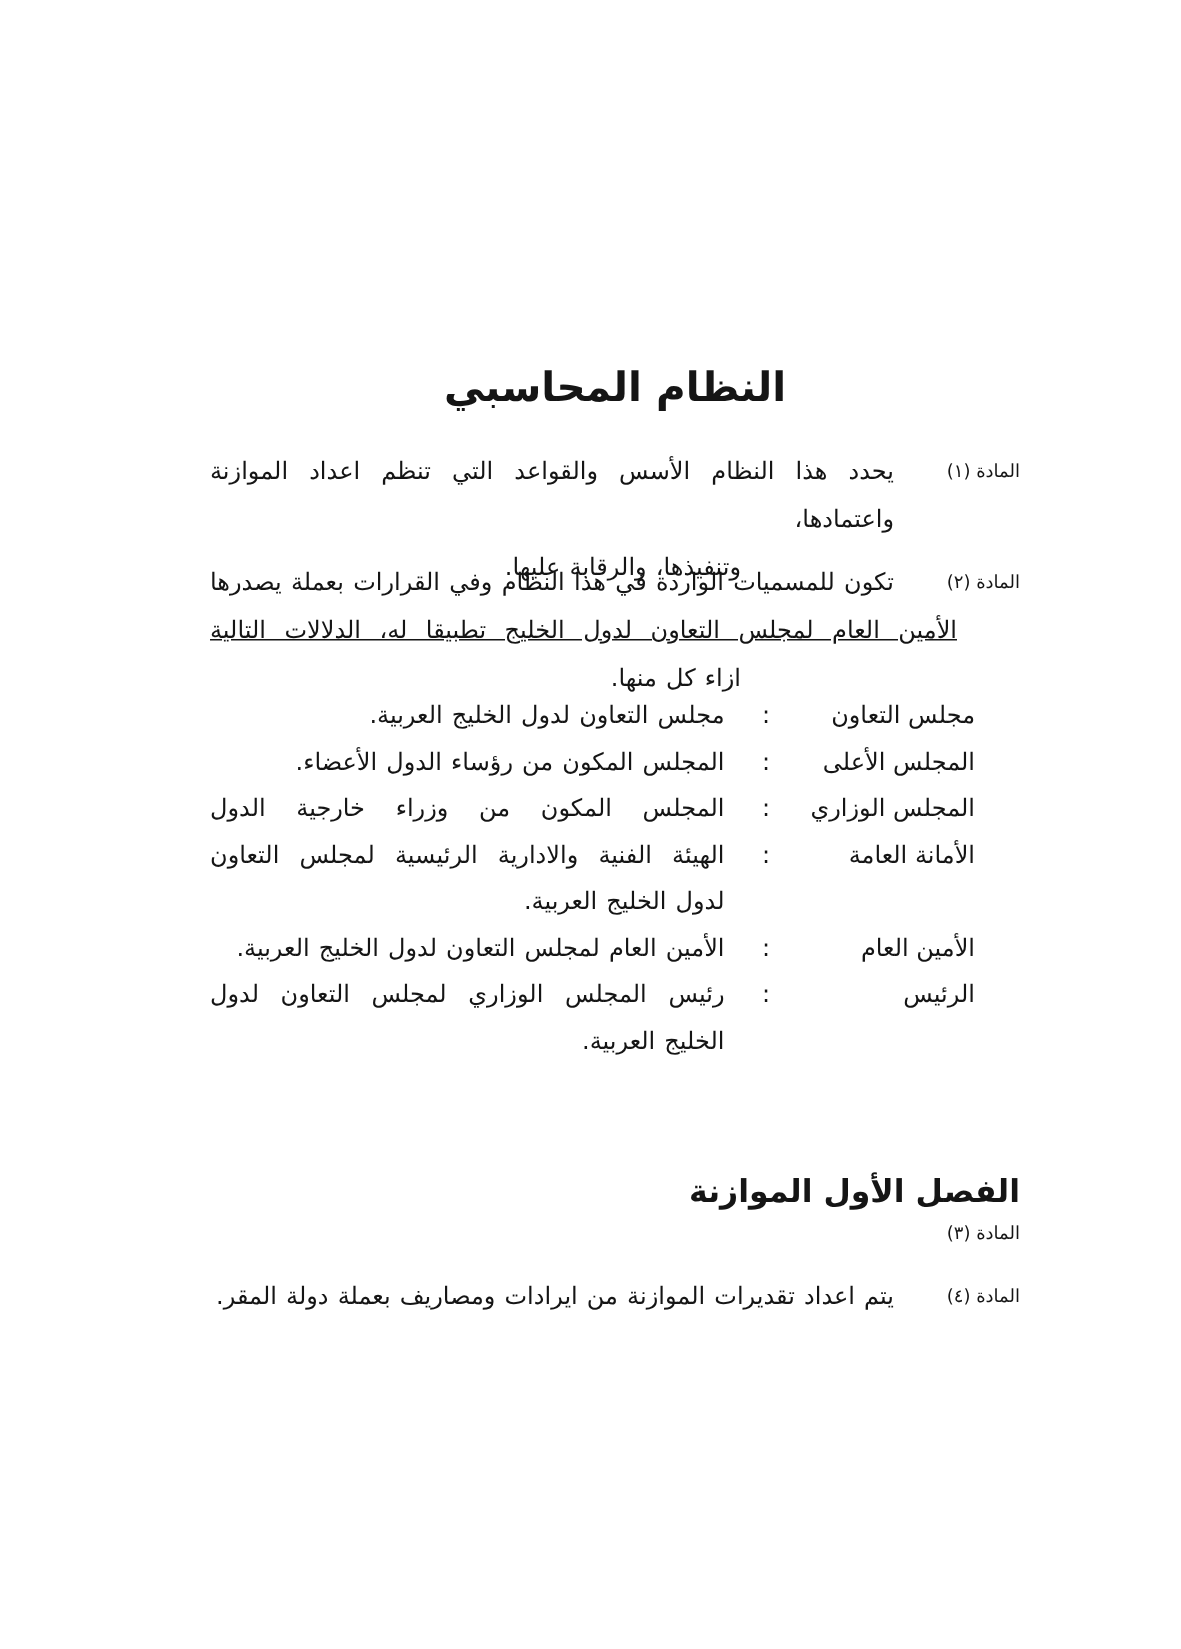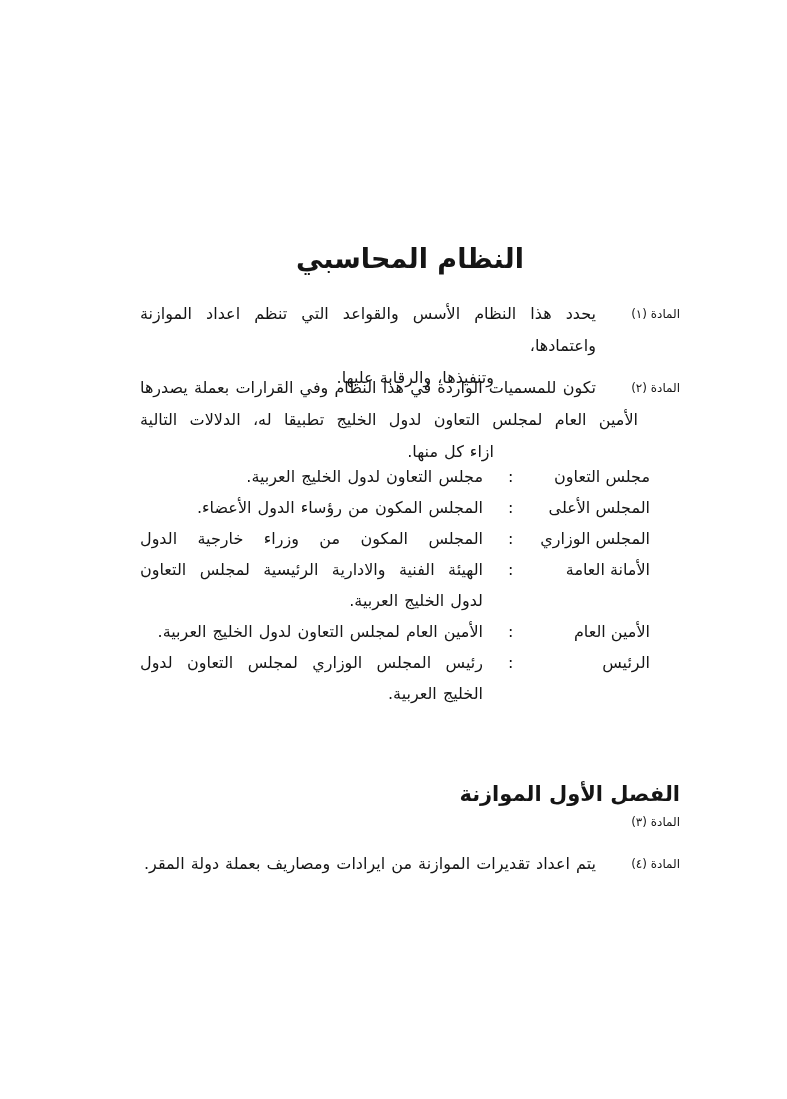--- a/index.html
+++ b/index.html
@@ -10,21 +10,21 @@
   .sec{position:absolute;left:140px;width:540px;direction:rtl;}
   .doc-title{top:222px;font-size:27px;font-weight:bold;text-align:center;line-height:38px;}
   .line{font-size:16px;line-height:32px;text-align:right;word-spacing:1px;}
   .just{text-align:justify;text-align-last:justify;}
   .article{min-height:32px;}
   .alabel{
     position:absolute;right:0;top:0;width:72px;font-size:12px;line-height:32px;
     text-align:right;white-space:nowrap;
   }
   .mr-std{margin-right:84px;}   
-  .mr-wide{margin-right:42px;}  
+  .mr-wide{margin-right:42px;text-decoration:underline;}  
   .mr-ind{margin-right:186px;}  
   .art1{top:298px;}
   .art2{top:372px;}
   .defs{top:461px;}
   .def-row{display:flex;direction:rtl;}
   .def-term{
     width:142px;margin-right:30px;flex-shrink:0;display:flex;
     justify-content:space-between;font-size:16px;line-height:31px;
   }
   .def-term span{display:inline-block;}

